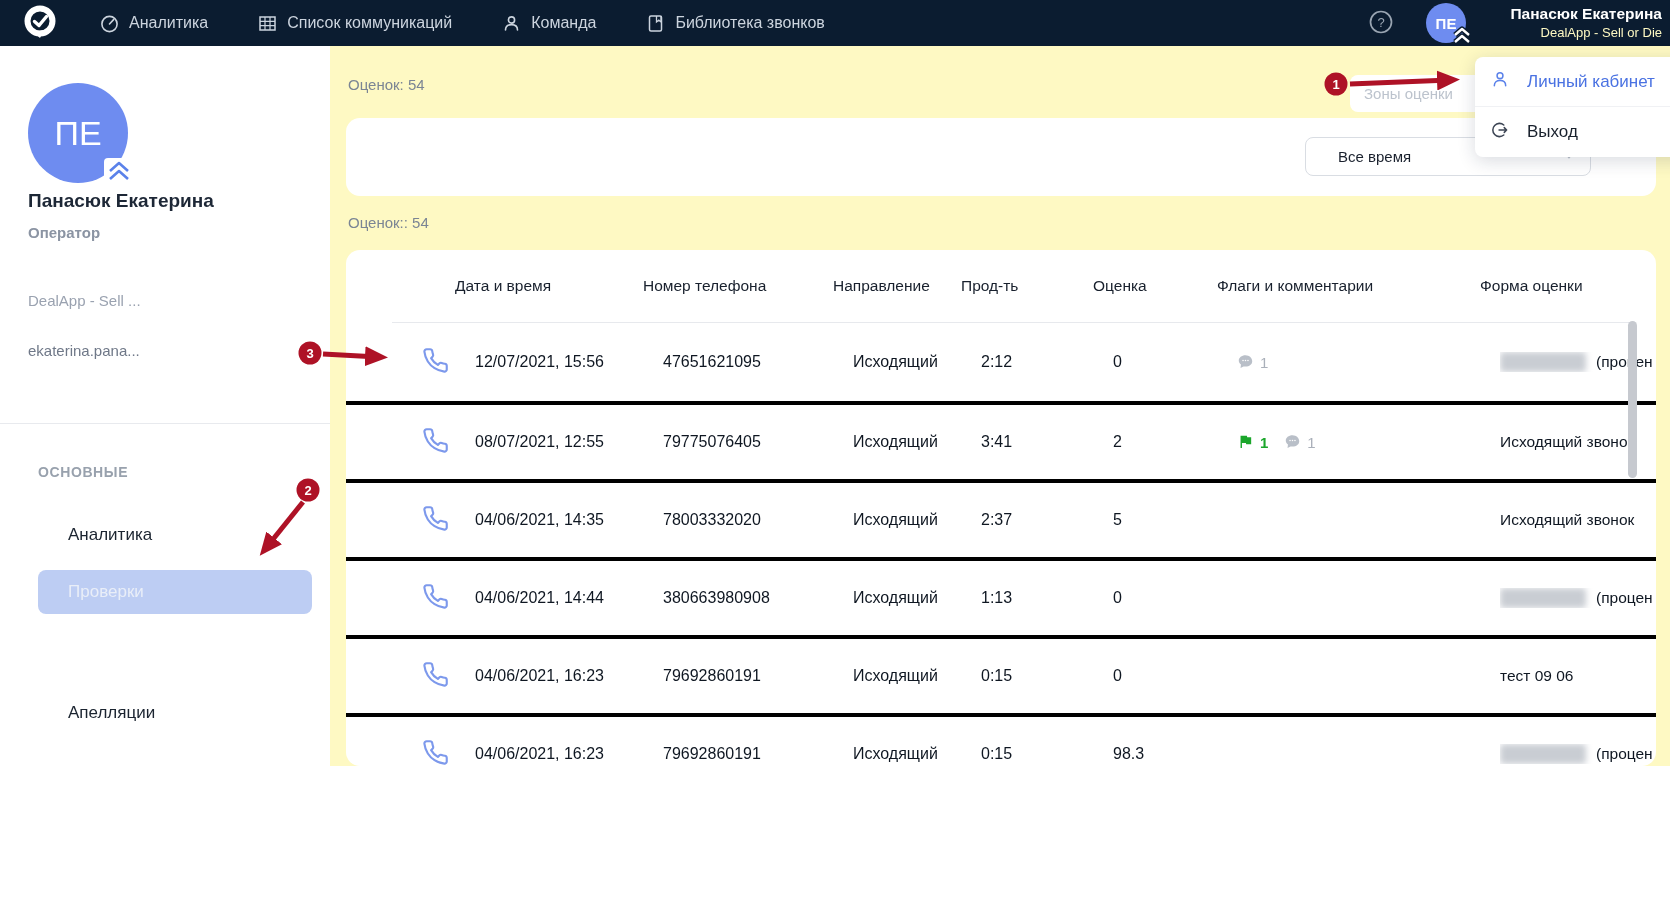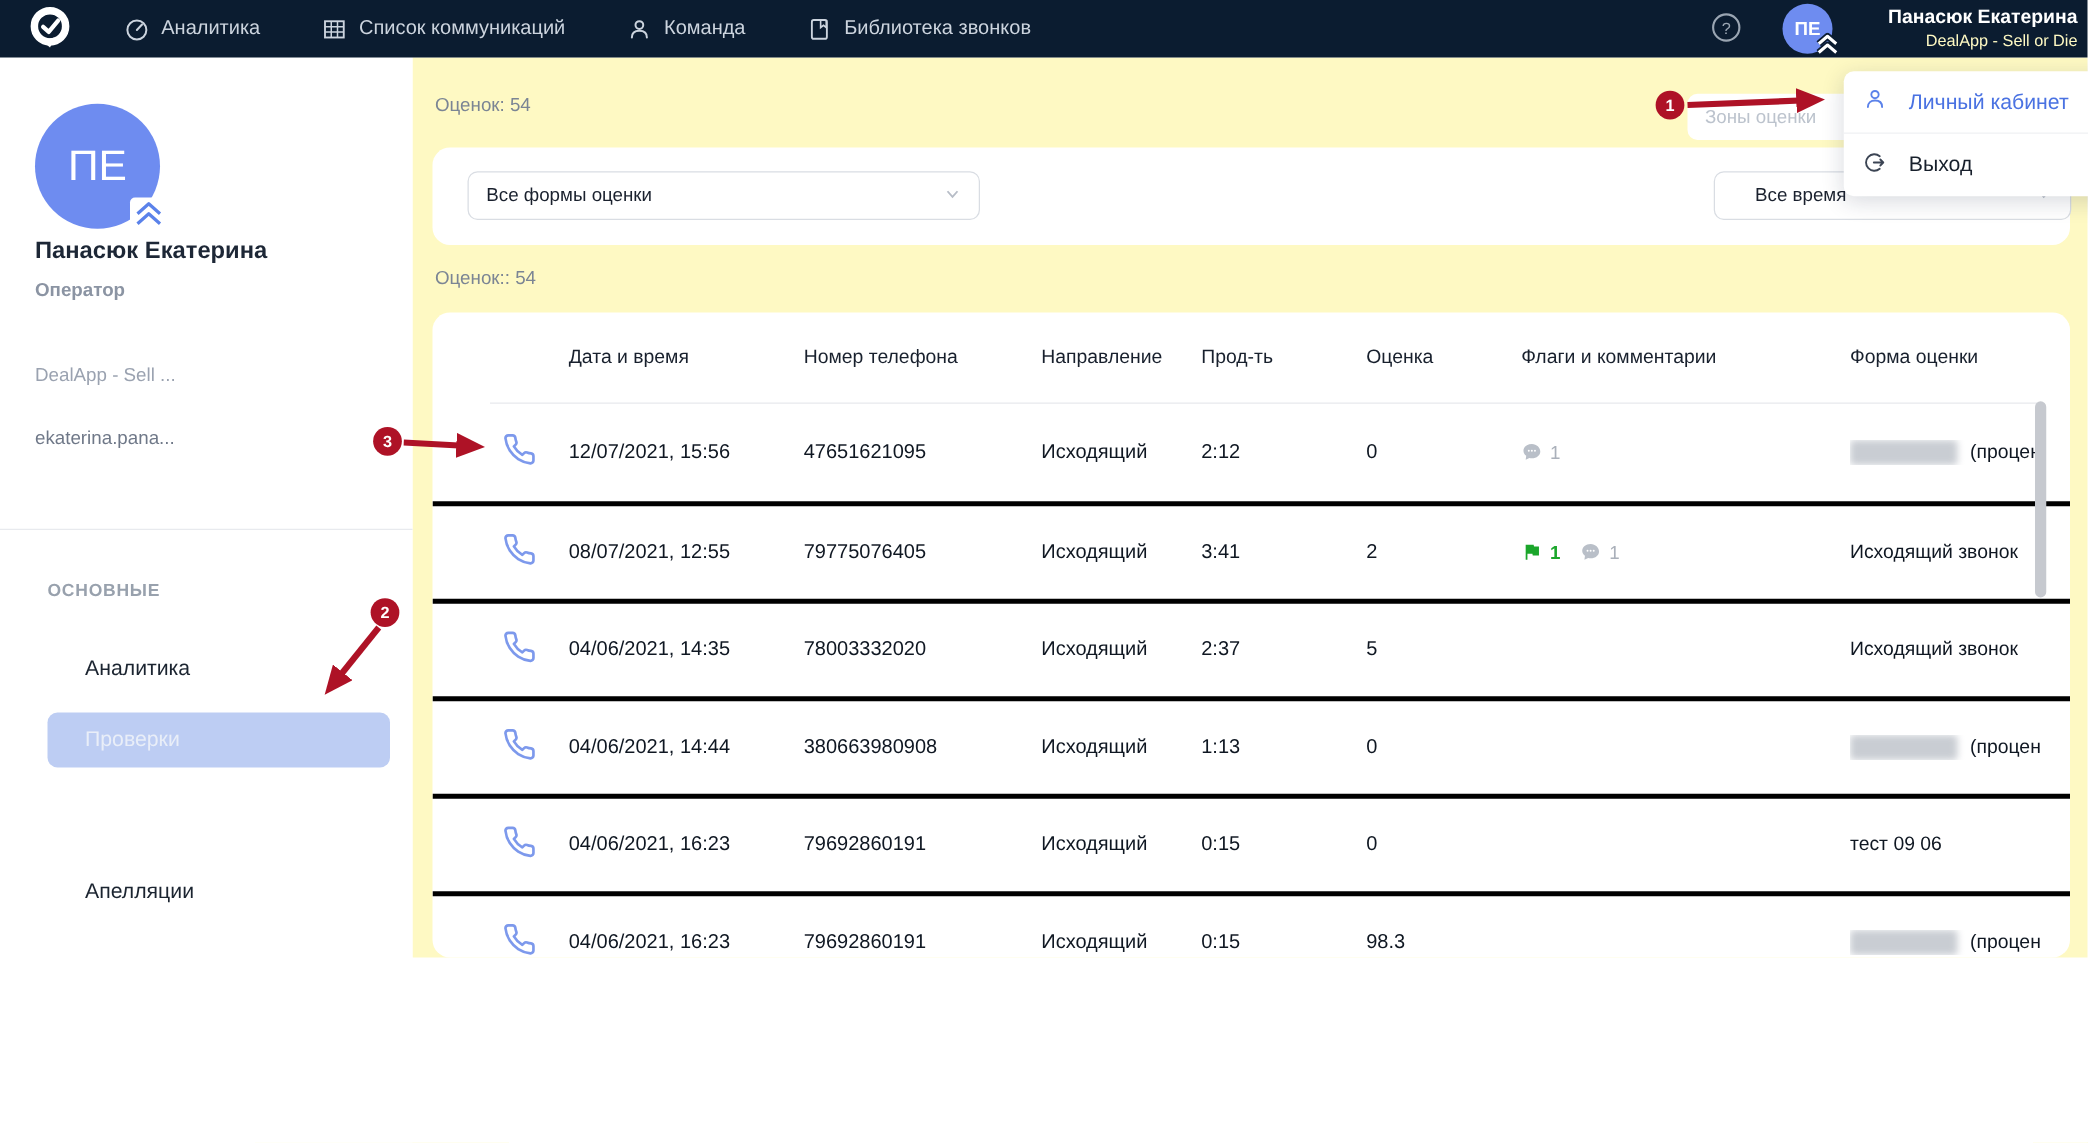--- a/index.html
+++ b/index.html
@@ -42,27 +42,27 @@
   .count-label2 { position:absolute; left:18px; top:168px; font-size:15px; color:#7b8594; }
   .zones-input { position:absolute; left:1020px; top:29px; width:284px; height:37px; background:#fff; border:none;
     border-radius:8px; padding:0 14px; font-size:15px; font-family:inherit; color:#3a4350; }
   .zones-input::placeholder { color:#bcc3cd; }
   .card { position:absolute; background:#fff; border-radius:14px; }
   #filter-card { left:16px; top:72px; width:1310px; height:78px; }
   .select { position:absolute; top:19px; height:39px; border:1px solid #d9dde3; border-radius:8px; background:#fff;
     display:flex; align-items:center; padding:0 14px; font-size:15px; color:#1a212e; cursor:pointer; }
   .select .chev { margin-left:auto; }
   #select-form { left:28px; width:410px; }
-  #select-time { left:1025px; width:286px;padding-left:32px; }
+  #select-time { left:959px; width:286px;padding-left:32px; }
 
   #table-card { left:16px; top:204px; width:1310px; height:516px; overflow:hidden; }
   .t-grid { display:grid; grid-template-columns:109px 188px 190px 128px 132px 124px 263px 1fr; align-items:center; }
   .t-head { height:72px; font-size:15.5px; font-weight:normal; color:#18202d; }
   .t-head-rule { height:1px; background:#e7e9ed; margin:0 24px 0 46px; }
-  .t-row { height:78px; font-size:16px; color:#0f1722; }
+  .t-row { height:78px; font-size:16px; color:#0f1722;padding-left:20px; }
   .t-row + .t-row { border-top:4px solid #000000; }
   .cell-icon { padding-left:56px; display:flex; align-items:center; }
   .flags-cell { display:flex; align-items:center; gap:6px; }
   .flag-count { color:#1ba62b; font-weight:bold; font-size:15px; margin-right:10px; }
   .comment-count { color:#aab0ba; font-size:15px; }
   .form-cell { display:flex; align-items:center; white-space:nowrap; overflow:hidden; font-size:15.5px; }
   .blur-block { width:86px; height:20px; background:#c9cdd3; border-radius:3px; filter:blur(3px); margin-right:10px; flex:0 0 auto; }
   .scroll-thumb { position:absolute; left:1282px; top:71px; width:9px; height:157px; border-radius:5px; background:#c6c9cf; }
 
   
@@ -165,28 +165,20 @@
   <div class="side-item" style="top:645px;">
     <span>Апелляции</span>
   </div>
 </div>
 
 <div id="main">
   <div class="count-label">Оценок: 54</div>
   <input class="zones-input" placeholder="Зоны оценки" style="">
 
   <div class="card" id="filter-card">
-    <div class="select" id="select-form">
-      <span>Все формы оценки</span>
-      <span class="chev">
-        <svg width="14" height="14" viewBox="0 0 14 14">
-            <path d="M3 5 L7 9.5 L11 5" fill="none" stroke="#b7bdc7" stroke-width="1.5"></path>
-          </svg>
-      </span>
-    </div>
     <div class="select" id="select-time">
       <span>Все время</span>
       <span class="chev">
         <svg width="14" height="14" viewBox="0 0 14 14">
             <path d="M3 5 L7 9.5 L11 5" fill="none" stroke="#b7bdc7" stroke-width="1.5"></path>
           </svg>
       </span>
     </div>
   </div>
 

